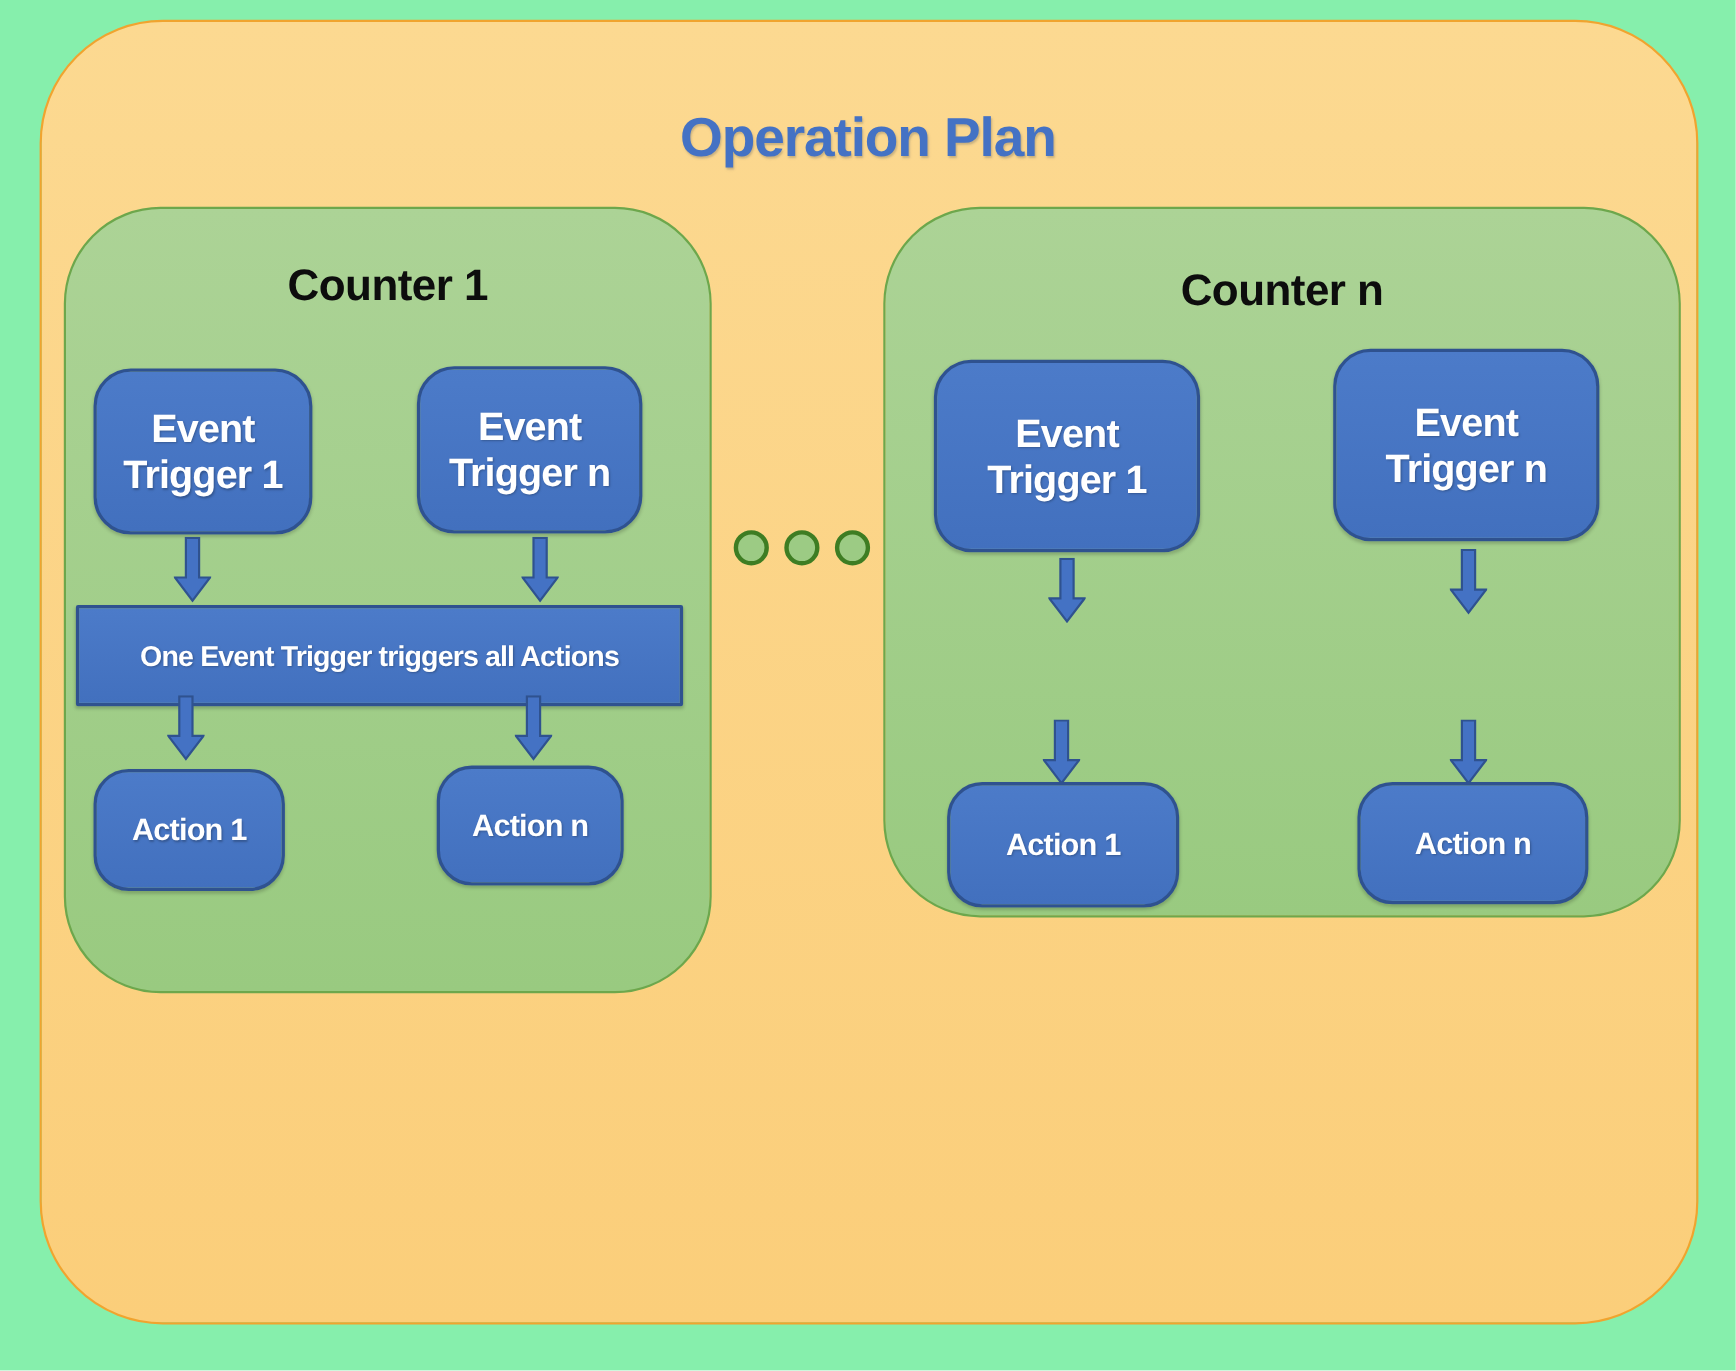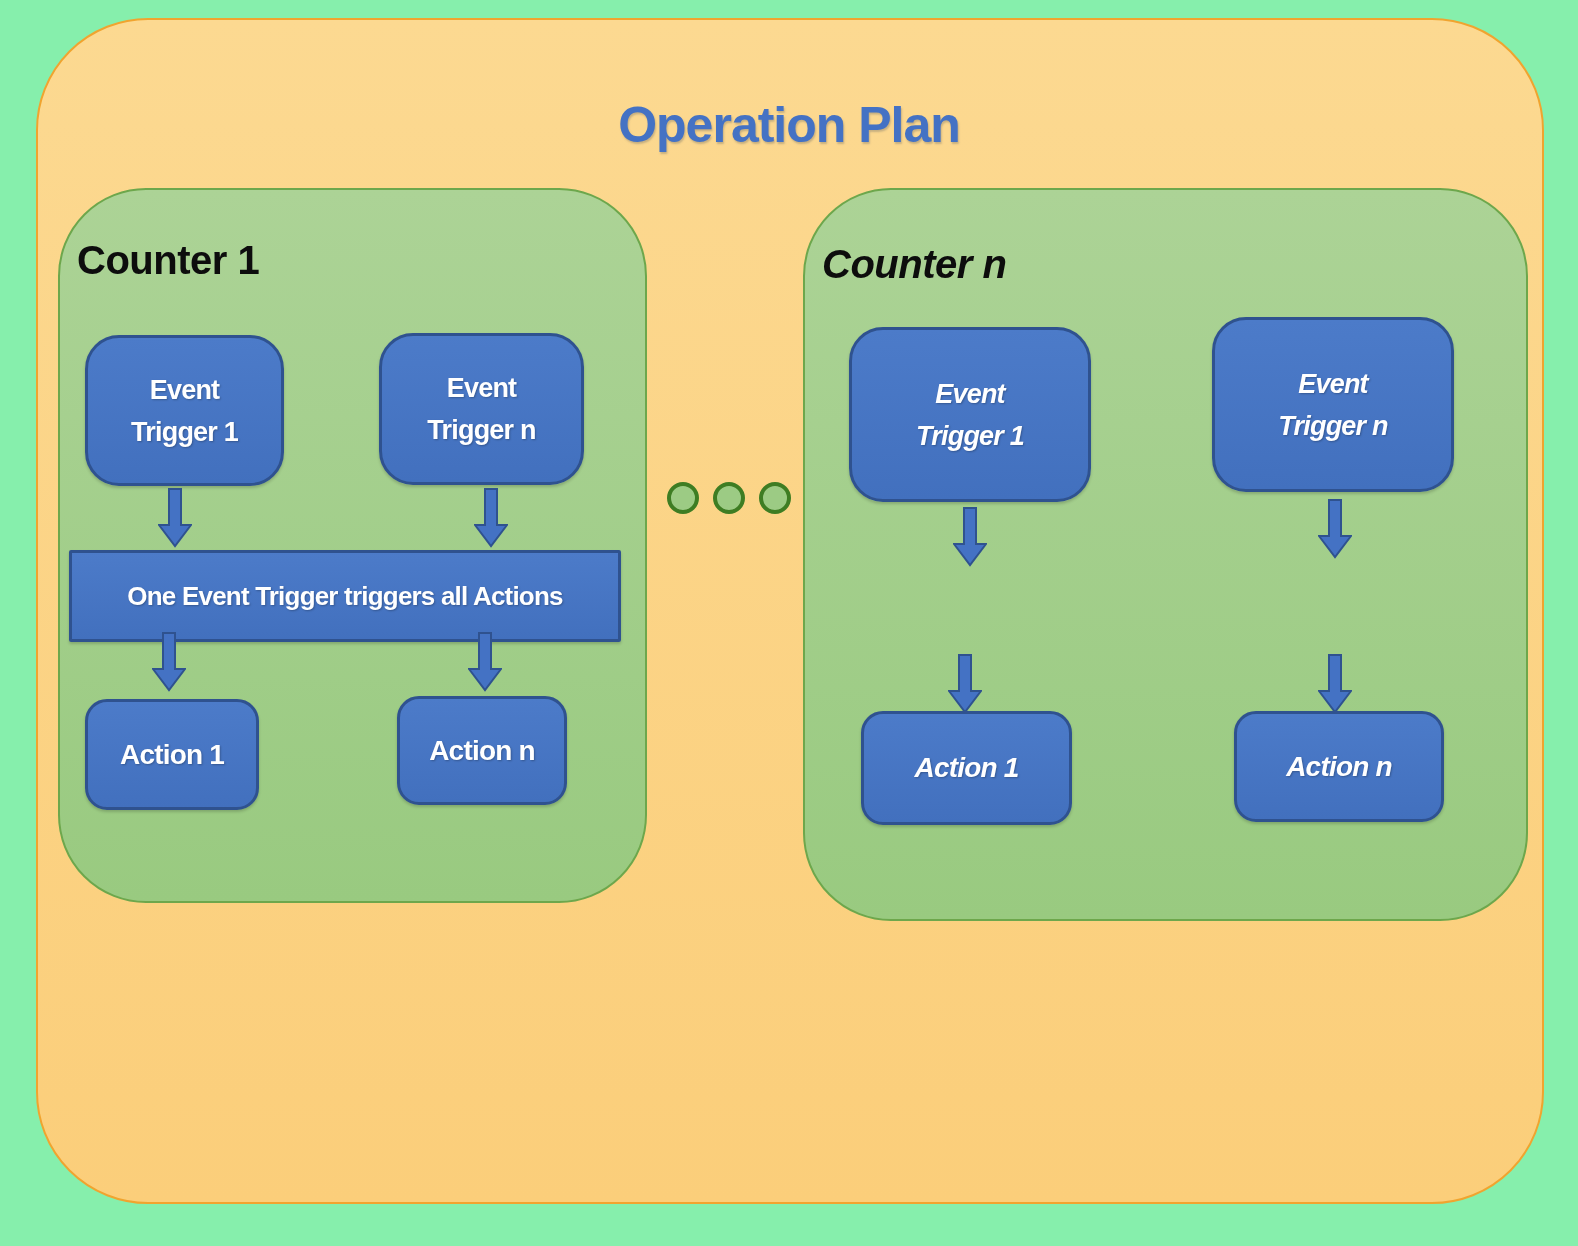--- a/index.html
+++ b/index.html
@@ -17,45 +17,45 @@
     position:absolute; left:0; top:96px; width:100%; text-align:center;
     font-size:50px; font-weight:bold; letter-spacing:-1px; color:#4472C4;
     text-shadow:1px 2px 2px rgba(100,100,100,0.35);
   }
   .counter {
     position:absolute; border-radius:88px; box-sizing:border-box;
     background:linear-gradient(180deg,#ACD396 0%,#99CA80 100%);
     border:2px solid #6DA74C;
   }
   .counter.c1 { left:58px;  top:188px; width:589px; height:715px; }
-  .counter.cn { left:803px; top:188px; width:725px; height:733px;font-style:italic; }
+  .counter.cn { left:803px; top:188px; width:725px; height:646px; }
   .counter-title {
-    position:absolute; left:17px; width:100%; text-align:left;
+    position:absolute; left:0; width:100%; text-align:center;
     font-size:40px; font-weight:bold; letter-spacing:-0.5px; color:#0d0d0d;
   }
   .c1 .counter-title { top:48px; }
   .cn .counter-title { top:52px; }
   .node {
     position:absolute; box-sizing:border-box; color:#ffffff;
     background:linear-gradient(180deg,#4C7BC9 0%,#4270BE 100%);
     border:3px solid #2F528F;
     display:flex; align-items:center; justify-content:center; text-align:center;
     box-shadow:0 2px 3px rgba(0,0,0,0.18);
     text-shadow:1px 1px 2px rgba(0,0,0,0.25);
   }
   .trigger {
     border-radius:34px; flex-direction:column;
-    font-size:27px; font-weight:bold; letter-spacing:-0.8px; line-height:42px;
+    font-size:36px; font-weight:bold; letter-spacing:-0.8px; line-height:42px;
   }
   .rule-bar {
     border-radius:2px; font-size:26px; font-weight:bold; letter-spacing:-0.8px;
     white-space:nowrap;
   }
   .action {
-    border-radius:22px; font-size:28px; font-weight:bold; letter-spacing:-0.8px;
+    border-radius:32px; font-size:28px; font-weight:bold; letter-spacing:-0.8px;
   }
   
   .c1 .et1    { left:25px;  top:145px; width:199px; height:151px; }
   .c1 .etn    { left:319px; top:143px; width:205px; height:152px; }
   .c1 .arr-t1 { left:98px;  top:298px; }
   .c1 .arr-t2 { left:414px; top:298px; }
   .c1 .rule-bar { left:9px; top:360px; width:552px; height:92px; }
   .c1 .arr-b1 { left:92px;  top:442px; }
   .c1 .arr-b2 { left:408px; top:442px; }
   .c1 .act1   { left:25px;  top:509px; width:174px; height:111px; }

